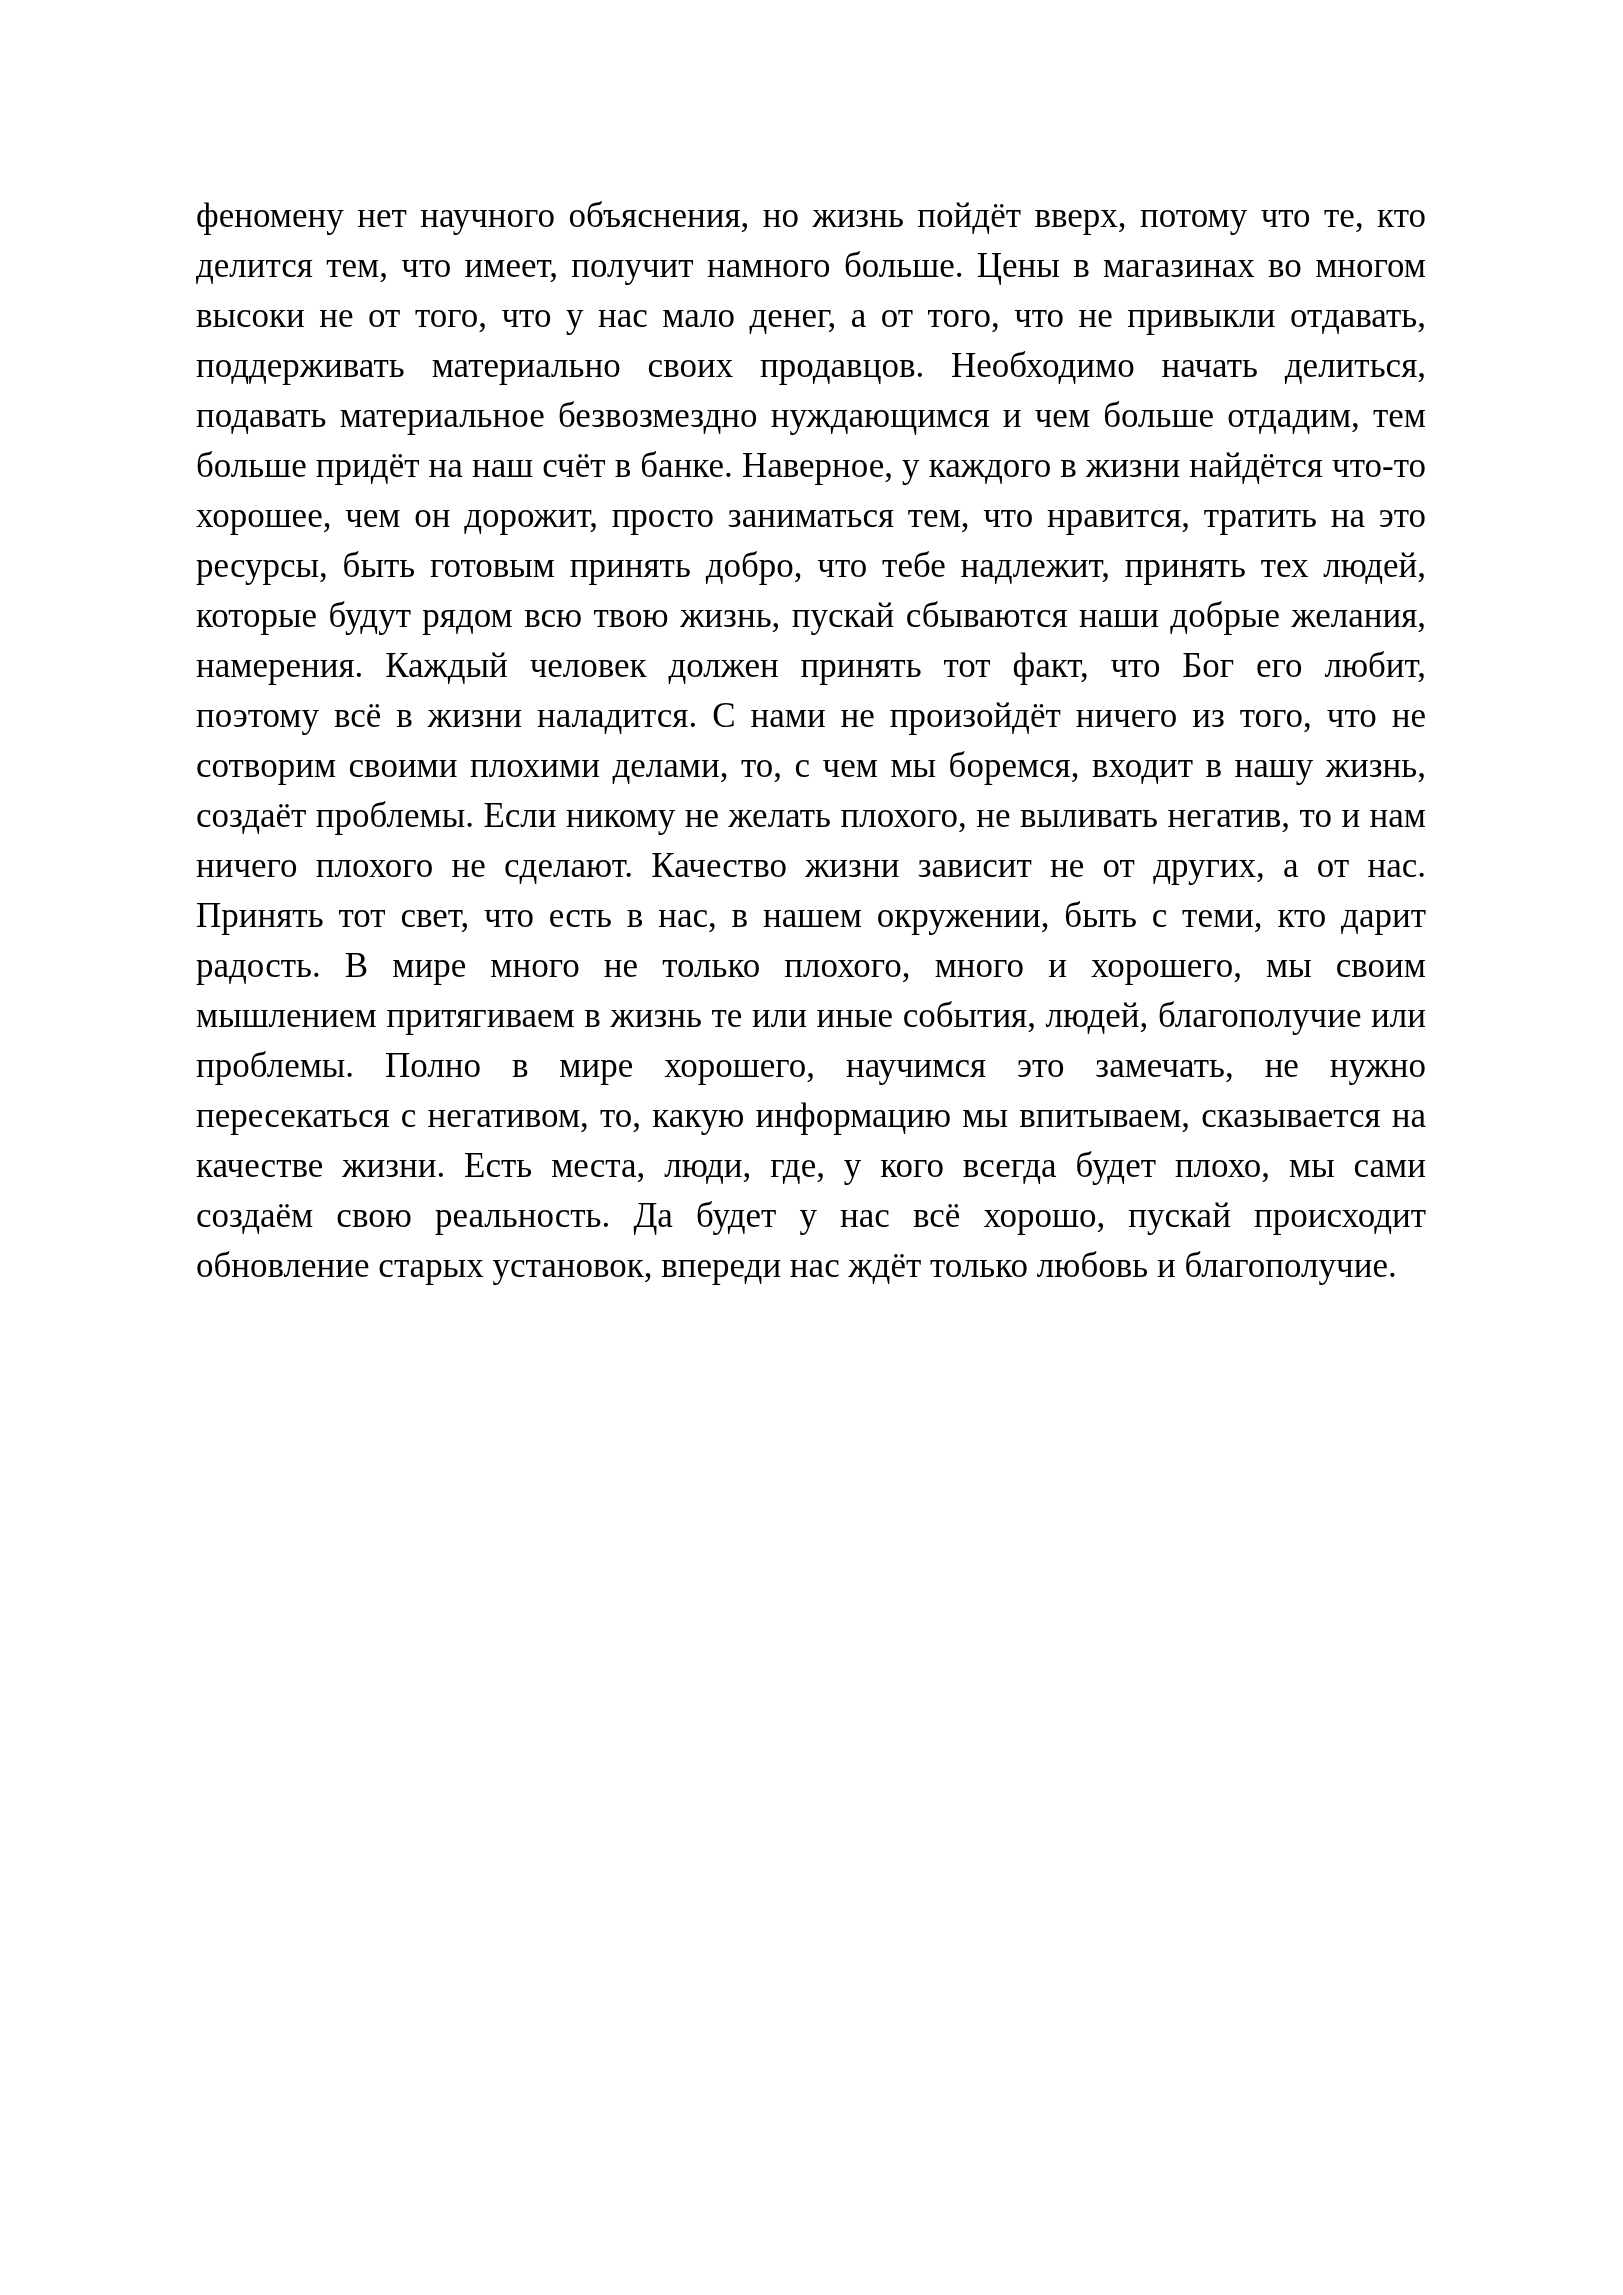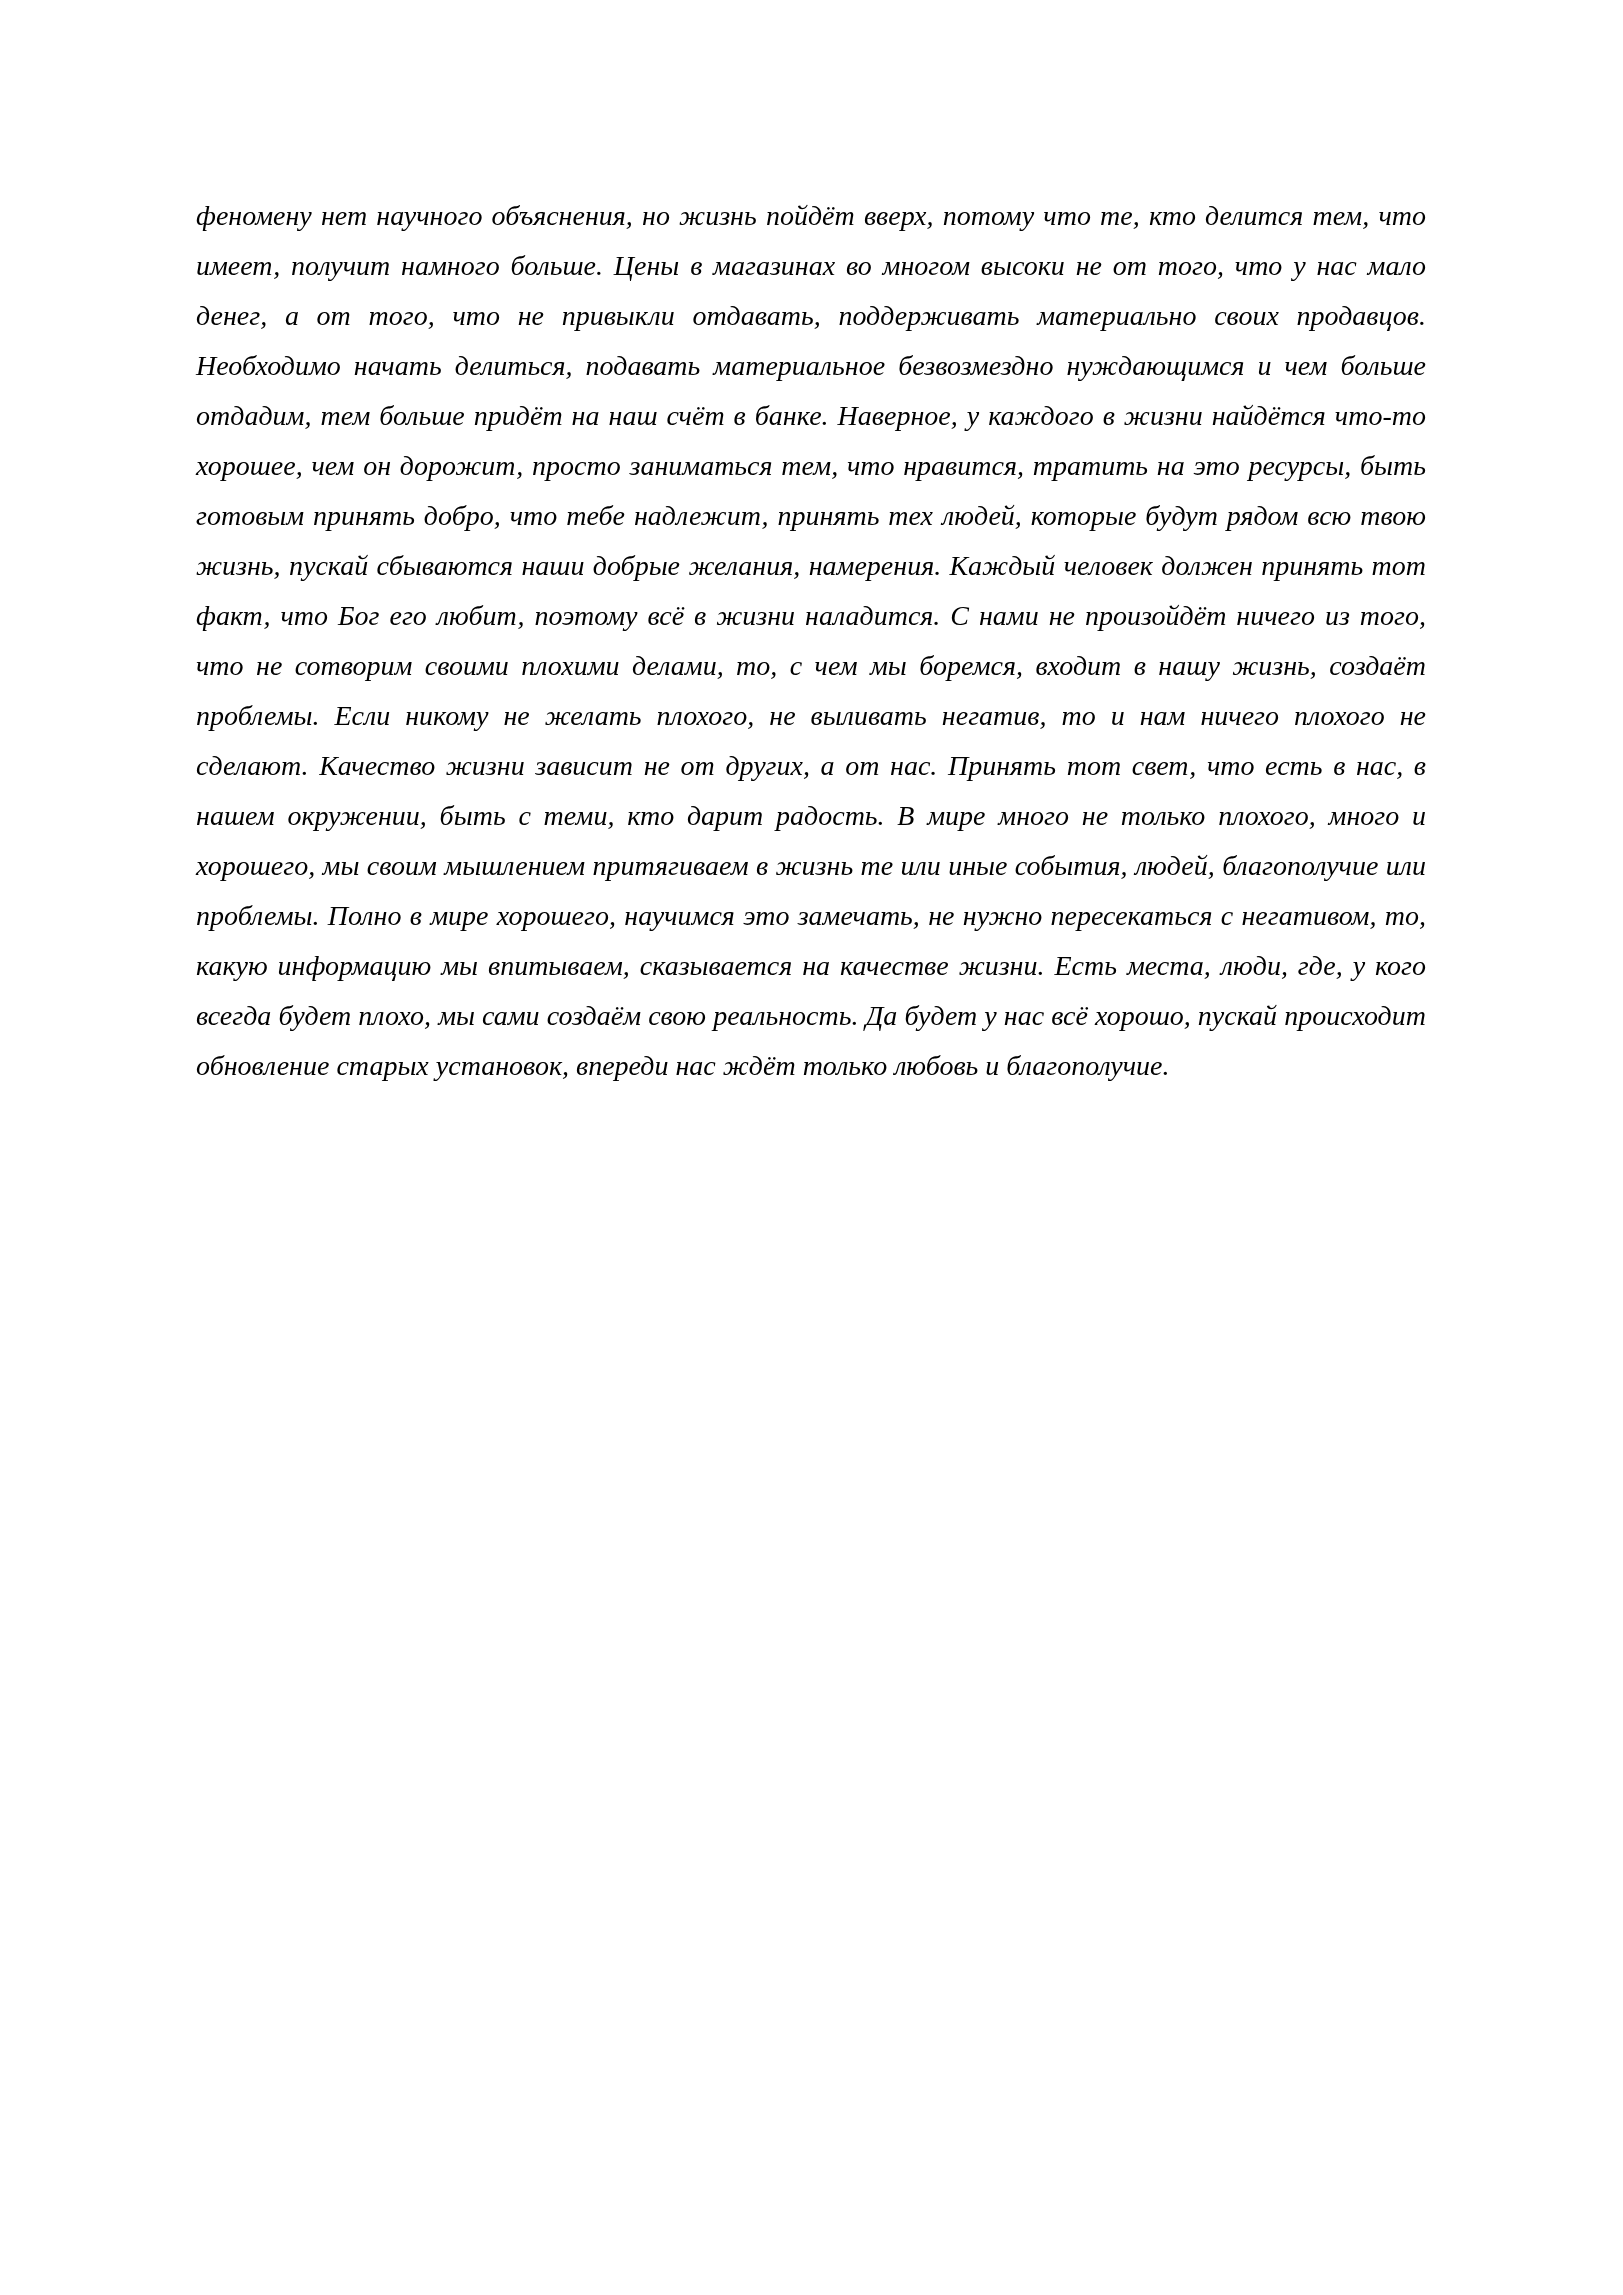--- a/index.html
+++ b/index.html
@@ -16,29 +16,28 @@
     overflow: hidden;
     box-sizing: border-box;
   }
 
   .text-block {
     position: absolute;
     left: 196px;
     top: 191px;
     width: 1230px;
     font-family: "Liberation Serif", "DejaVu Serif", serif;
-    font-size: 28px;
+    font-size: 35px;
     line-height: 50px;
     color: #000000;
     text-align: justify;
     text-justify: inter-word;
     hyphens: none;
     -webkit-hyphens: none;
     word-spacing: 0px;
-    font-style: italic;
   }
 
   .body-paragraph {
     margin: 0;
     padding: 0;
     text-align: justify;
     text-align-last: left;
   }
 </style>
 </head>

